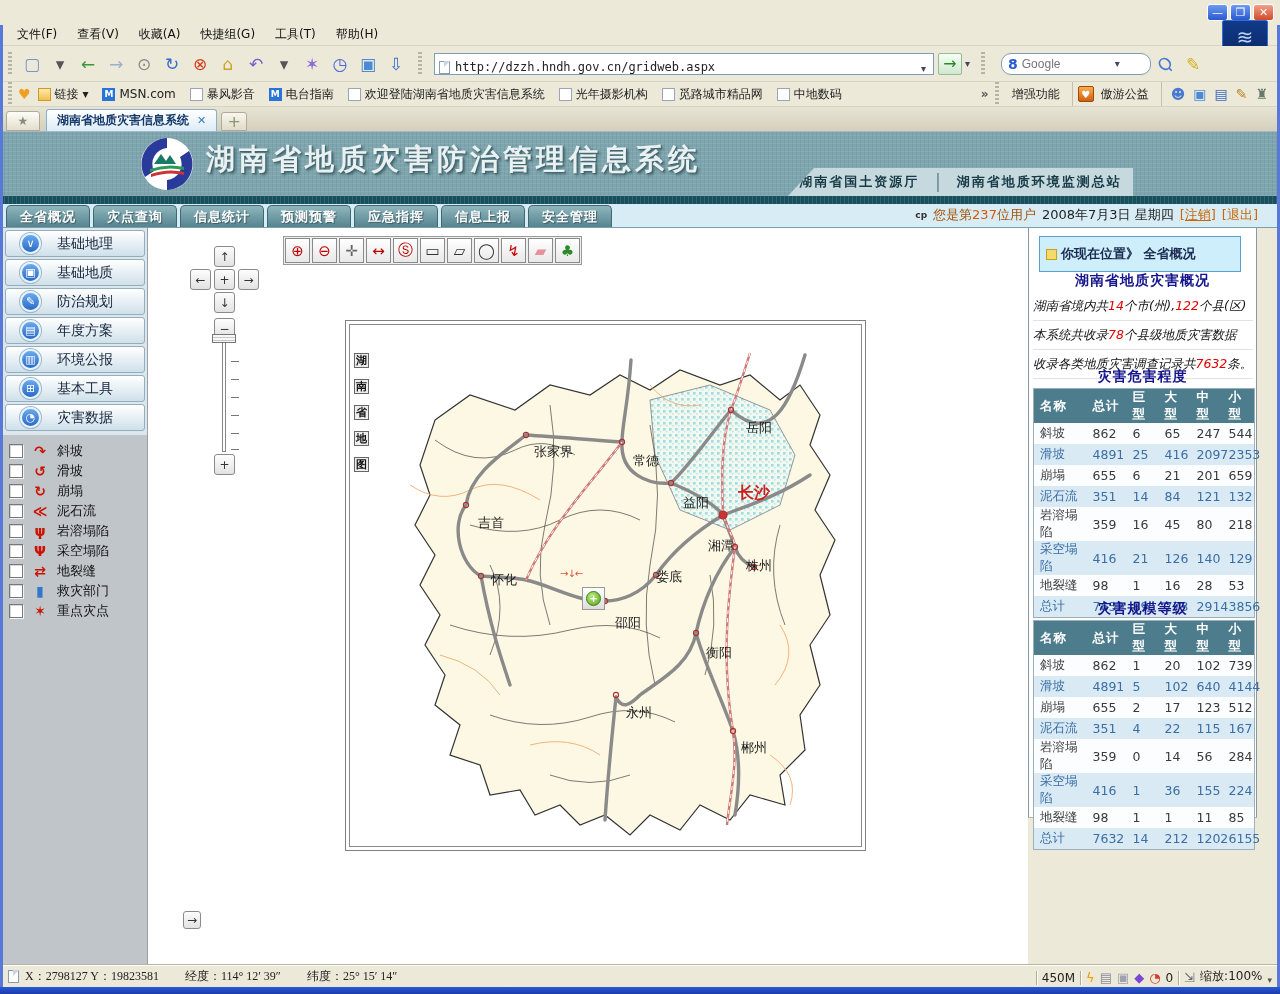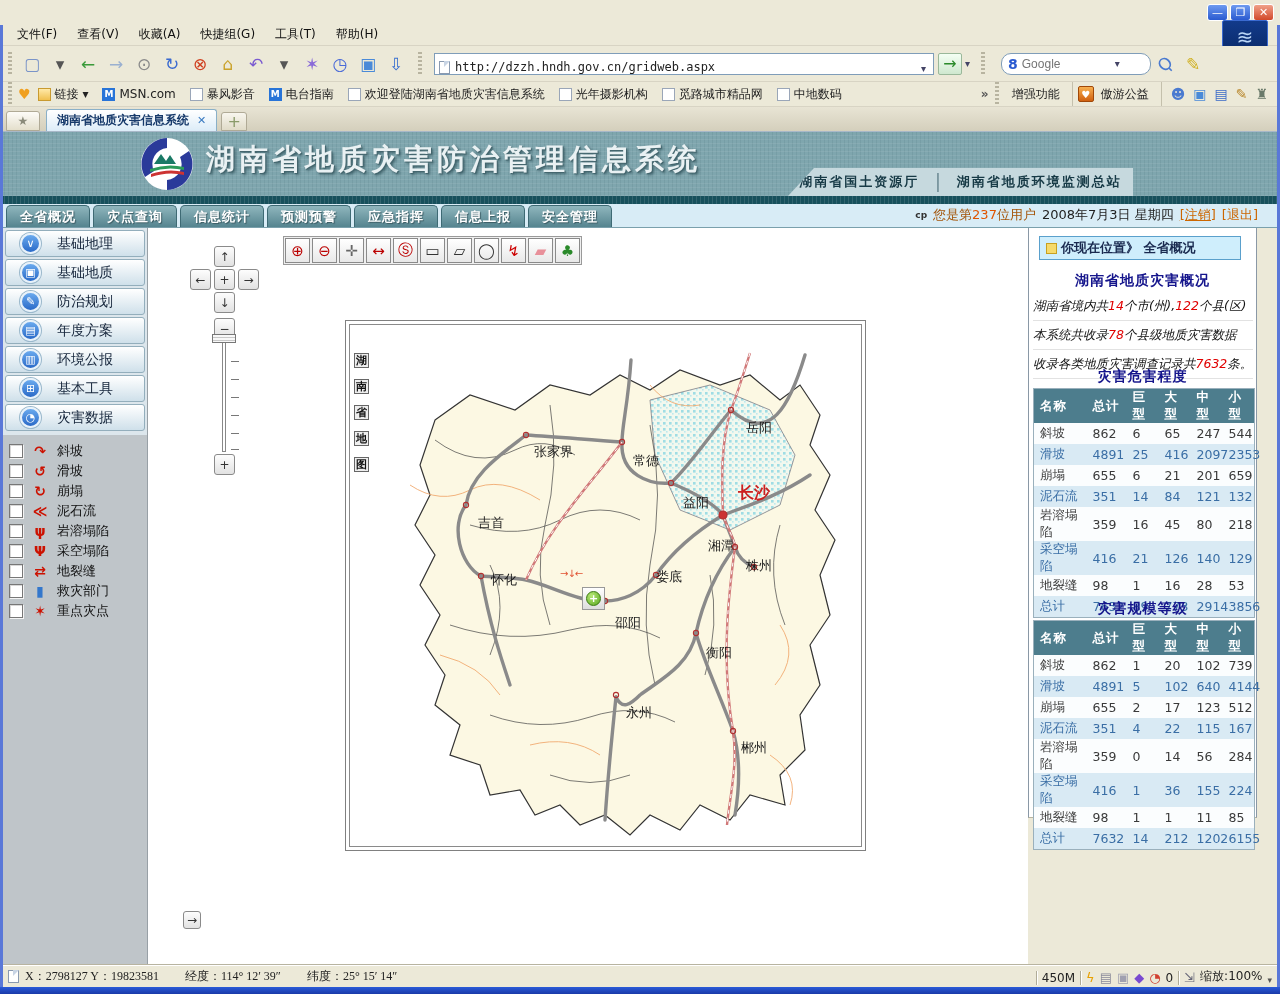--- a/index.html
+++ b/index.html
@@ -116,21 +116,21 @@
   .mapframe { border:1px solid #808080; background:#fff; padding:3px; }
   .mapframe .inner { border:1px solid #8a8a8a; position:relative; width:513px; height:523px; background:#fff; overflow:hidden; }
   .vlabel { position:absolute; left:4px; top:28px; display:flex; flex-direction:column; gap:11px; }
   .vlabel .vch { width:15px; height:15px; border:1px solid #666; background:#eee; color:#111; font-size:11px; font-weight:bold; display:flex; align-items:center; justify-content:center; }
   .greenbtn { position:absolute; left:232px; top:262px; width:23px; height:23px; border:1px solid #999; background:linear-gradient(180deg,#fff,#ddd); display:flex; align-items:center; justify-content:center; cursor:pointer; }
   .greenbtn .gplus { width:15px; height:15px; border-radius:50%; background:radial-gradient(circle at 35% 30%,#b8e878,#5aa820); color:#fff; font-size:11px; font-weight:bold; display:flex; align-items:center; justify-content:center; border:1px solid #3a7a10; }
   .redmarks { position:absolute; left:210px; top:243px; color:#e05030; font-size:10px; letter-spacing:-1px; }
 
   .rightpanel { left:1028px; top:228px; width:249px; height:737px; background:#ece9d8; }
   .rp-white { position:absolute; left:0; top:0; width:229px; height:590px; background:#fff; border-left:1px solid #8a98a6; border-right:1px solid #8a98a6; border-bottom:1px solid #b8b4a0; }
-  .locbox { position:absolute; left:10px; top:8px; width:202px; height:24px; background:#cfeefc; border:1px solid #5aa0cc; display:flex; align-items:center; gap:4px; padding:0 6px; }
+  .locbox { position:absolute; left:10px; top:8px; width:202px; height:36px; background:#cfeefc; border:1px solid #5aa0cc; display:flex; align-items:center; gap:4px; padding:0 6px; }
   .locico { width:11px; height:11px; background:#f6da6a; border:1px solid #c8a020; flex:none; }
   .loctext { font-size:13px; font-weight:bold; color:#1a2a50; white-space:nowrap; }
   .rp-title { position:absolute; left:0; top:44px; width:100%; text-align:center; font-size:14px; font-weight:bold; color:#15158c; letter-spacing:1px; }
   .rp-lines { position:absolute; left:4px; top:64px; width:220px;font-style:italic; }
   .rp-line { font-size:12.5px; color:#111; padding:6px 0 5px 0; border-bottom:1px solid #e2e2e2; white-space:nowrap; }
   .rp-line .red { color:#e00000; }
   .rp-sec { width:100%; text-align:center; font-size:14px; font-weight:bold; color:#15158c; letter-spacing:1px; position:absolute; left:0; }
   .dtable { position:absolute; left:4px; width:221px; border:1px solid #9ab0bc; border-collapse:collapse; table-layout:fixed; font-size:12.5px; }
   .dtable th { background:#4d7d8d; color:#fff; font-weight:bold; height:24px; text-align:left; padding-left:6px; letter-spacing:1px; }
   .dtable td { height:21px; padding-left:6px; }

